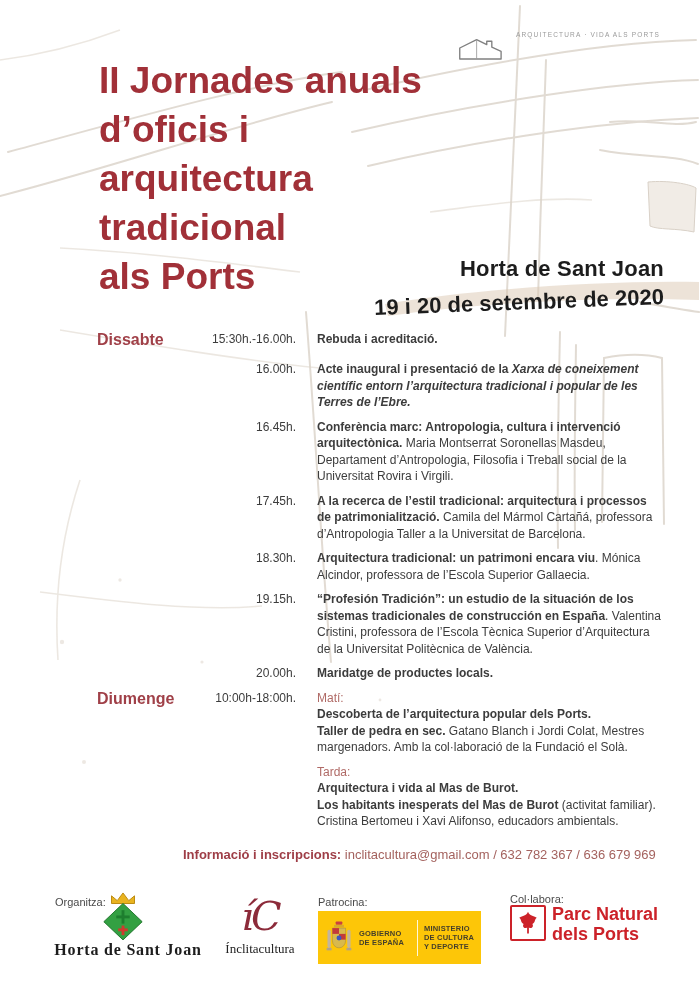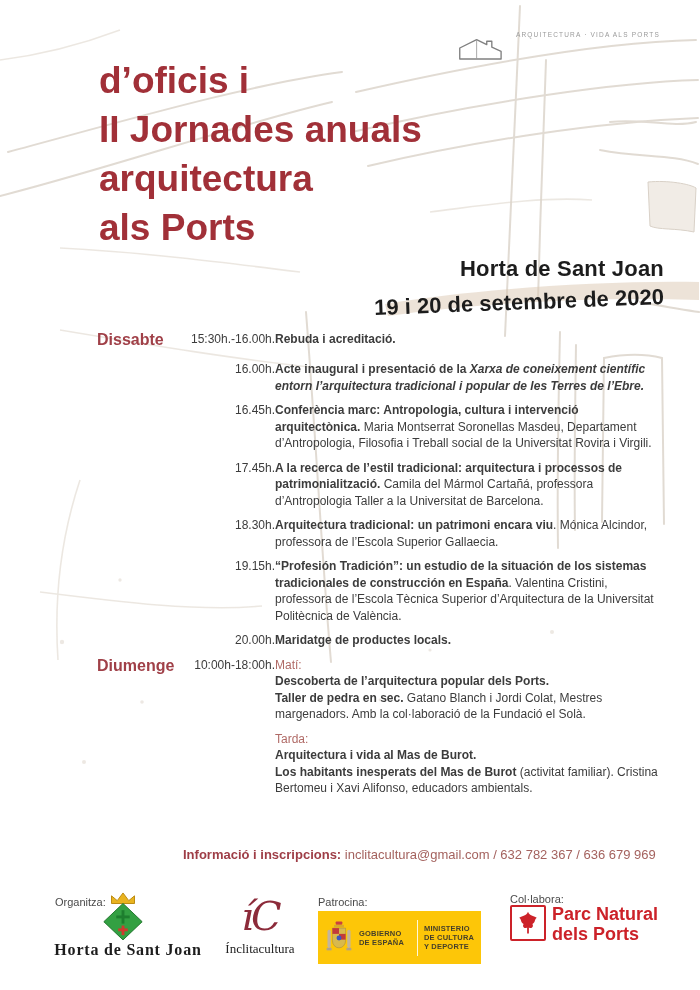--- a/index.html
+++ b/index.html
@@ -19,21 +19,21 @@
   .title{position:absolute;left:99px;top:56px;width:400px;font-size:37px;line-height:49px;
          font-weight:bold;color:#a13038;}
 
   
   .event-block{position:absolute;right:36px;top:256px;text-align:right;color:#1c1c1c;}
   .event-location{font-size:22px;font-weight:bold;letter-spacing:.2px;}
   .event-dates{font-size:22px;font-weight:bold;margin-top:2px;transform:rotate(-2.2deg);transform-origin:right center;}
 
   
   .schedule{position:absolute;left:97px;top:331px;width:566px;font-size:12px;line-height:16.5px;}
-  .srow{display:grid;grid-template-columns:94px 84px 1fr;column-gap:0;margin-bottom:8px;}
+  .srow{display:grid;grid-template-columns:94px 84px 1fr;column-gap:21px;margin-bottom:8px;}
   .srow.first{margin-bottom:13px;}
   .day{font-size:16px;font-weight:bold;color:#a04048;line-height:17px;}
   .time{text-align:right;white-space:nowrap;}
   .desc .b{font-weight:bold;}
   .desc .bi{font-weight:bold;font-style:italic;}
   .period{color:#b06a66;}
 
   
   .info-line{position:absolute;left:143px;top:847px;font-size:13px;}
   .info-label{font-weight:bold;color:#9e3d46;padding-left:40px;}
@@ -117,23 +117,24 @@
         <path d="M8,30 L8,17 L28,7 L40,13 L40,9 L46,9 L46,16 L57,21 L57,30 Z" fill="none" stroke="#808080" stroke-width="1.6" stroke-linejoin="round"></path>
         <path d="M28,7 L28,30" fill="none" stroke="#9a9a9a" stroke-width="1"></path>
       </svg>
     </span>
     <span>
       <div class="brand-tagline">ARQUITECTURA · VIDA ALS PORTS</div>
     </span>
   </div>
 
   <div class="title">
+    <div>II Jornades anuals</div>
     <div>d’oficis i</div>
-    <div>II Jornades anuals</div>
     <div>arquitectura</div>
+    <div>tradicional</div>
     <div>als Ports</div>
   </div>
 
   <div class="event-block">
     <div class="event-location">Horta de Sant Joan</div>
     <div class="event-dates">19 i 20 de setembre de 2020</div>
   </div>
 
   <div class="schedule">
 

